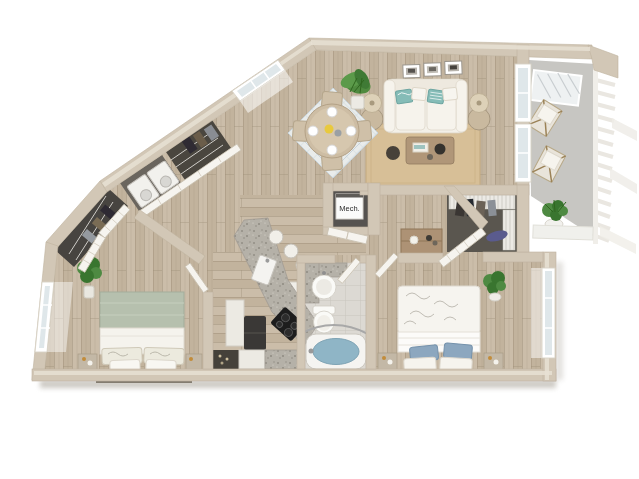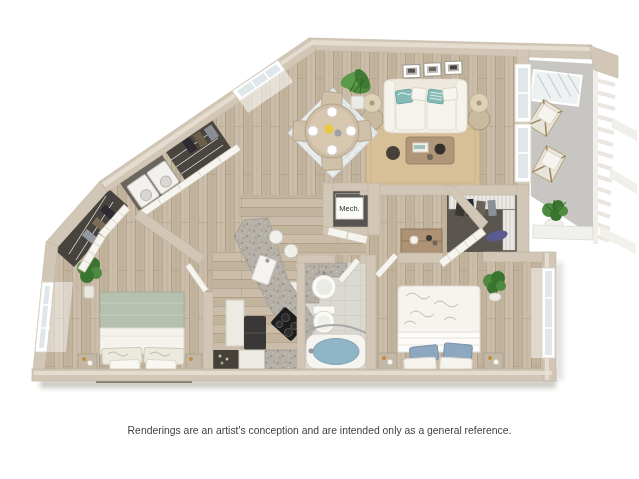--- a/index.html
+++ b/index.html
@@ -485,15 +485,14 @@
           <line x1="43" y1="-4" x2="43" y2="4" class="door-line"></line>
     </g>
     <g transform="translate(328,231) rotate(13)">
       <rect x="0" y="-4" width="20" height="8" class="white-door"></rect>
       <rect x="20" y="-4" width="20" height="8" class="white-door"></rect>
     </g>
   </g>
 </svg>
 
 <div class="disclaimer">
-  <div>Renderings are an artist's conception and are intended only as a general reference.</div>
 </div>
 </div>
 
 </body></html>

